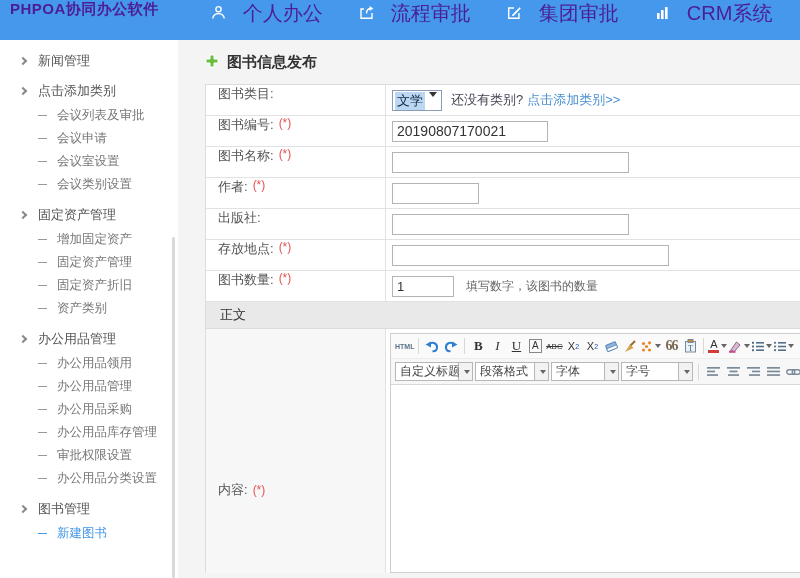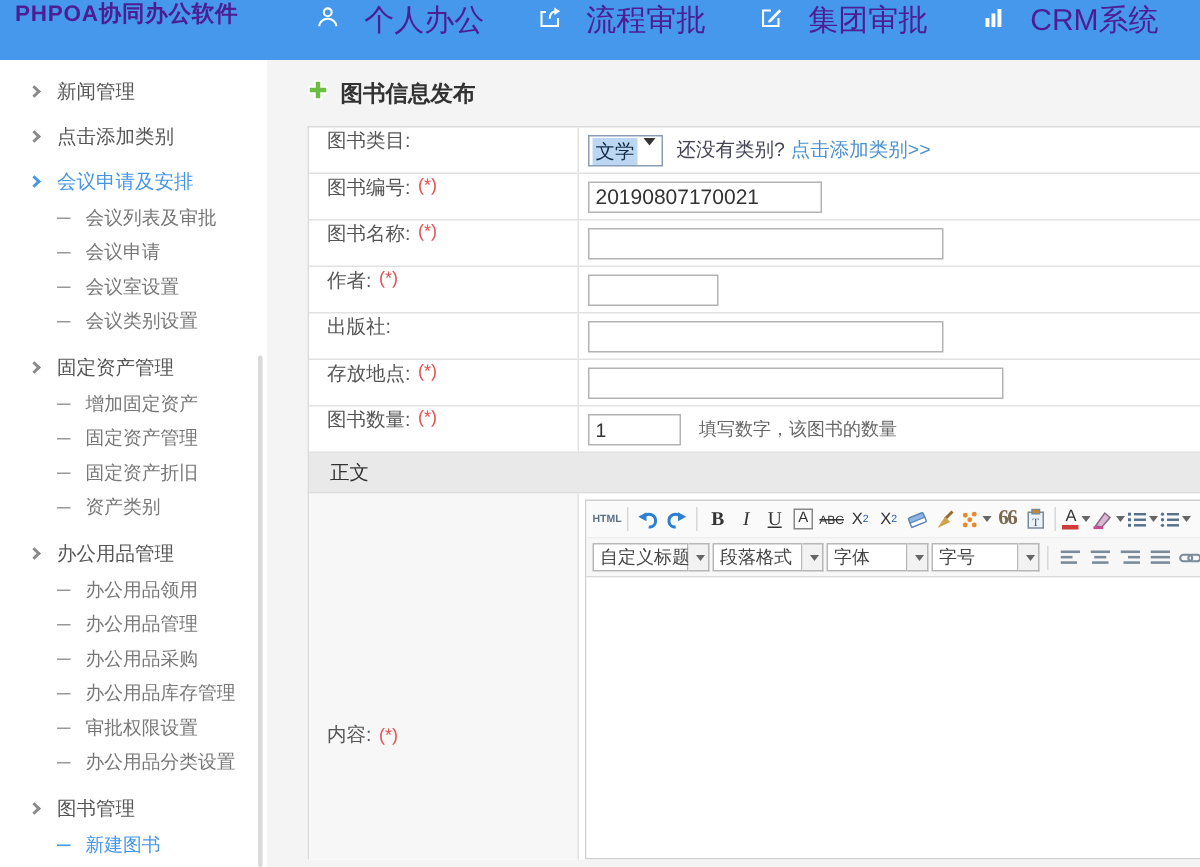--- a/index.html
+++ b/index.html
@@ -156,24 +156,20 @@
 
   <div class="sidebar">
     <div class="side-parent">
         <span class="chev"></span>
         <span>新闻管理</span>
       </div>
     <div class="side-parent">
         <span class="chev"></span>
         <span>点击添加类别</span>
       </div>
-    <div class="side-parent active">
-        <span class="chev"></span>
-        <span>会议申请及安排</span>
-      </div>
     <div class="side-child">
         <span class="dash"></span>
         <span>会议列表及审批</span>
       </div>
     <div class="side-child">
         <span class="dash"></span>
         <span>会议申请</span>
       </div>
     <div class="side-child">
         <span class="dash"></span>

